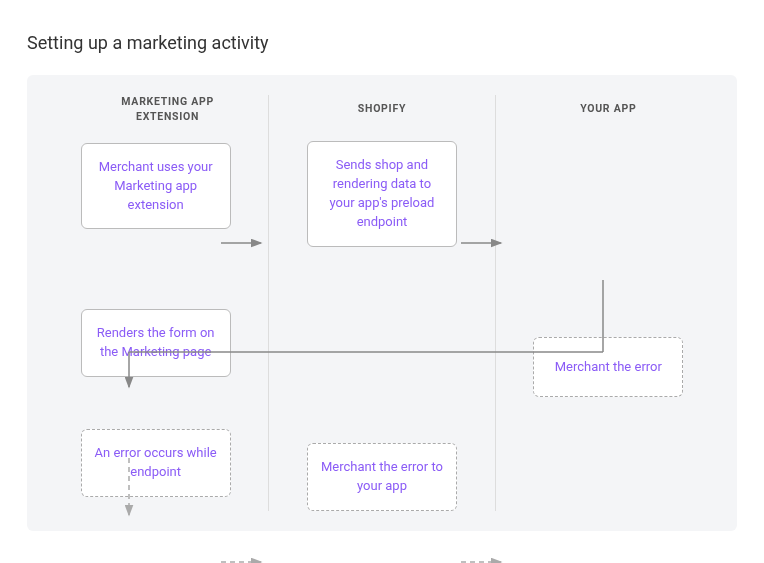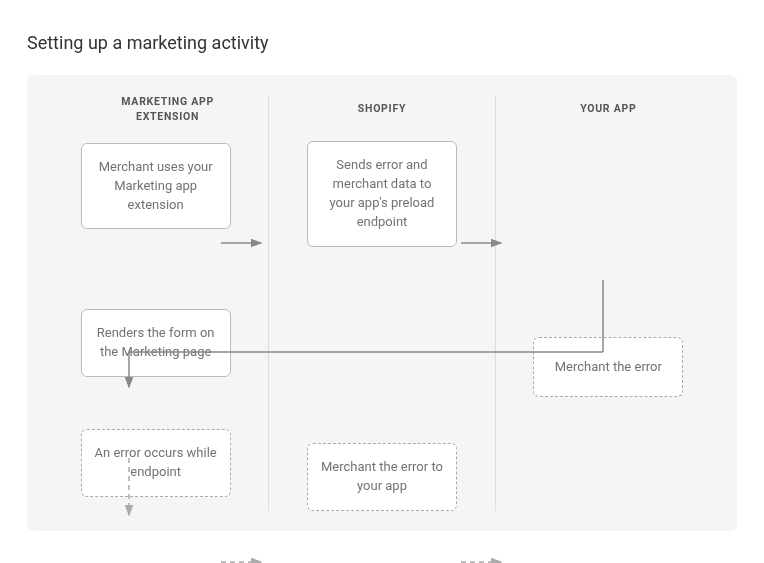--- a/index.html
+++ b/index.html
@@ -30,21 +30,21 @@
       gap: 0;
       position: relative;
     }
     .box {
       background: #fff;
       border: 1.5px solid #bbb;
       border-radius: 6px;
       padding: 14px 12px;
       text-align: center;
       font-size: 13px;
-      color: #737373;
+      color: #8b5cf6;
       line-height: 1.45;
       width: 150px;
       min-height: 60px;
       display: flex;
       align-items: center;
       justify-content: center;
     }
     .box.dashed {
       border-style: dashed;
       border-color: #aaa;
@@ -112,21 +112,21 @@
           <div class="box">Renders the form on the Marketing page</div>
 
           <div style="height: 52px;"></div>
 
           <div class="box dashed">An error occurs while endpoint</div>
         </div>
 
         <div class="col">
           <div class="col-header">SHOPIFY</div>
 
-          <div class="box">Sends error and merchant data to your app's preload endpoint</div>
+          <div class="box">Sends shop and rendering data to your app's preload endpoint</div>
 
           <div style="height: 80px;"></div>
 
           <div style="height: 64px;"></div>
 
           <div style="height: 52px;"></div>
 
           <div class="box dashed">Merchant the error to your app</div>
         </div>
 

